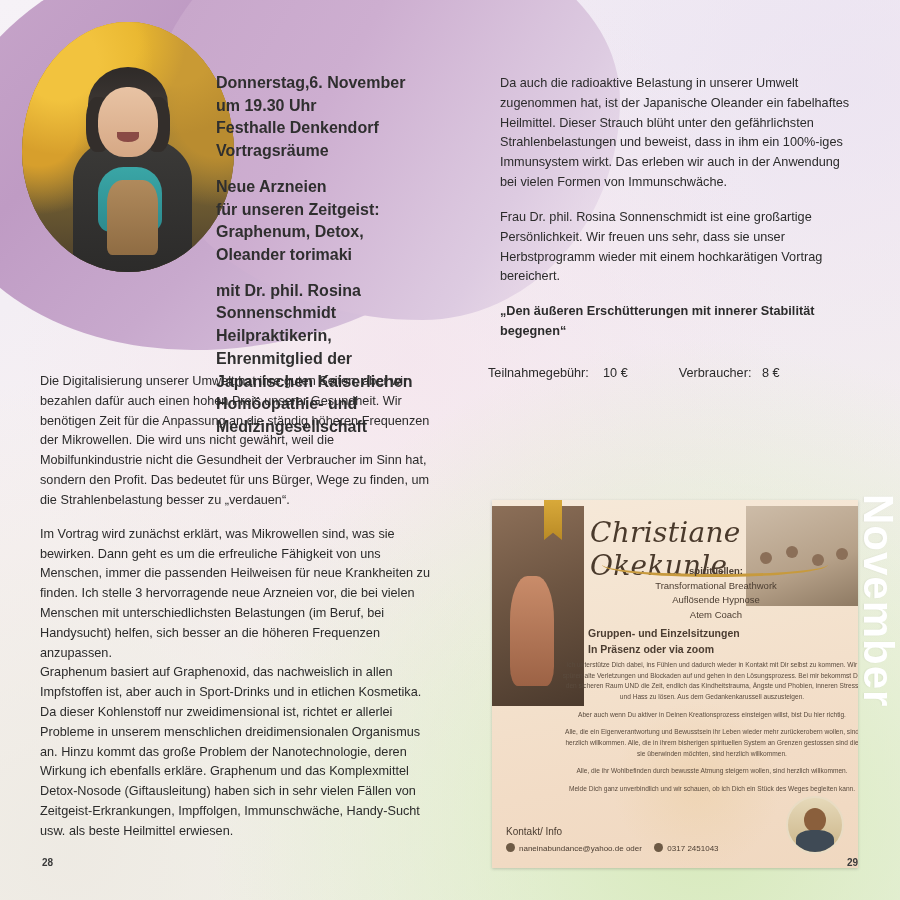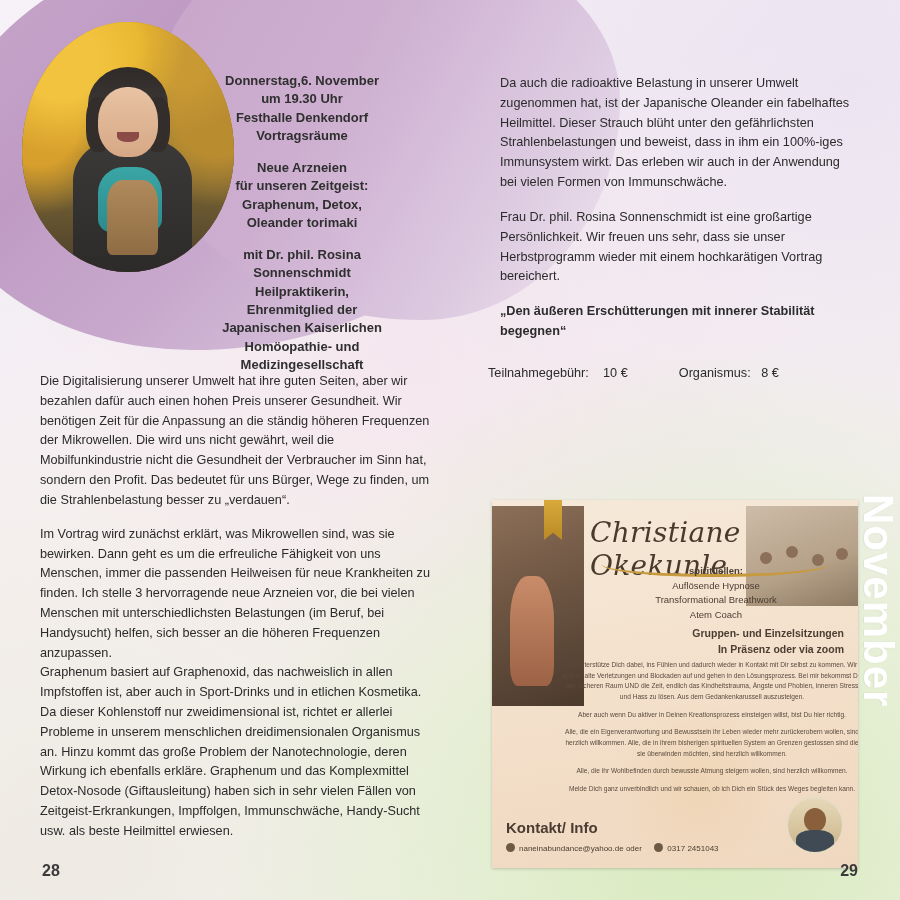--- a/index.html
+++ b/index.html
@@ -88,24 +88,24 @@
     position:absolute;left:58%;top:30%;width:12%;height:22%;
     background:#332e2b;border-radius:40%;
   }
   .photo .smile{
     position:absolute;left:45%;top:44%;width:10%;height:4%;
     background:#8a4a45;border-radius:0 0 60% 60%;
   }
 
   .hdr-text{
     position:absolute;
-    left:196px;top:72px;
+    left:216px;top:72px;
     width:212px;
-    text-align:center;
-    font-size:13px;
+    text-align:left;
+    font-size:16px;
     line-height:1.42;
     font-weight:bold;
     color:#2f2f2f;
   }
   .hdr-text p{margin:0 0 13px 0;}
   .hdr-text p.last{margin-bottom:3px;}
 
   .col-left{
     position:absolute;
     left:40px;top:372px;
@@ -178,37 +178,37 @@
     border-bottom:3px solid #c79a3d;
     border-radius:0 0 60% 60%;
   }
   .ad .cert{
     position:absolute;left:96px;top:64px;width:256px;
     text-align:center;font-size:9.5px;line-height:1.55;color:#4b3d31;
   }
   .ad .cert .t{font-weight:bold;}
   .ad .svc{
     position:absolute;left:96px;top:126px;width:256px;
-    text-align:right;font-size:10.5px;line-height:1.5;color:#4b3d31;font-weight:bold;
+    text-align:left;font-size:10.5px;line-height:1.5;color:#4b3d31;font-weight:bold;
   }
   .ad .body{
     position:absolute;left:70px;top:160px;width:300px;
     text-align:center;font-size:6.6px;line-height:1.62;color:#5a4b3e;
   }
   .ad .body p{margin:0 0 7px 0;}
   .ad .sun{
     position:absolute;left:120px;top:200px;width:170px;height:170px;
     border-radius:50%;
     background:radial-gradient(circle,rgba(233,201,150,0.35) 0%, rgba(233,201,150,0.0) 70%);
   }
   .ad .contact{
     position:absolute;left:14px;bottom:12px;width:240px;
     font-size:8px;line-height:1.7;color:#4b3d31;
   }
-  .ad .contact .head{font-weight:bold;font-size:15px;margin-bottom:2px;}
+  .ad .contact .head{font-weight:normal;font-size:10px;margin-bottom:2px;}
   .ad .ic{
     display:inline-block;width:9px;height:9px;border-radius:50%;
     background:#6d5a45;margin-right:4px;vertical-align:-1px;
   }
   .ad .avatar{
     position:absolute;right:14px;bottom:14px;width:54px;height:54px;
     border-radius:50%;overflow:hidden;
     background:linear-gradient(180deg,#e6d9b9 0%, #cbb488 100%);
     border:2px solid #e9dcc4;
   }
@@ -226,22 +226,22 @@
     right:-2px;top:494px;
     font-size:42px;
     font-weight:bold;
     color:#ffffff;
     writing-mode:vertical-rl;
     letter-spacing:1px;
     text-shadow:0 1px 2px rgba(0,0,0,0.06);
   }
 
   .pg{
-    position:absolute;bottom:20px;
-    font-size:16px;font-weight:bold;color:#3a3a3a;
+    position:absolute;bottom:32px;
+    font-size:10px;font-weight:bold;color:#3a3a3a;
   }
   .pg-left{left:42px;}
   .pg-right{right:42px;}
 </style>
 </head>
 <body>
 
 <div class="page">
 
   <div class="blob"></div>
@@ -285,21 +285,21 @@
     <p>Da auch die radioaktive Belastung in unserer Umwelt zugenommen hat, ist der Japanische Oleander ein fabelhaftes Heilmittel. Dieser Strauch blüht unter den gefährlichsten Strahlenbelastungen und beweist, dass in ihm ein 100%-iges Immunsystem wirkt. Das erleben wir auch in der Anwendung bei vielen Formen von Immunschwäche.</p>
     <p>Frau Dr. phil. Rosina Sonnenschmidt ist eine großartige Persönlichkeit. Wir freuen uns sehr, dass sie unser Herbstprogramm wieder mit einem hochkarätigen Vortrag bereichert.</p>
     <p class="strong">„Den äußeren Erschütterungen mit innerer Stabilität begegnen“</p>
   </div>
 
   <div class="fees">
     <span>Teilnahmegebühr:</span>
     <span>&nbsp;&nbsp;</span>
     <span>10 €</span>
     <span class="gap"></span>
-    <span>Organismus:</span>
+    <span>Verbraucher:</span>
     <span>&nbsp;</span>
     <span>8 €</span>
   </div>
 
   <div class="ad">
     <div class="photo-left">
       <div class="fig"></div>
     </div>
     <div class="photo-right">
       <div class="dot" style="left:14px;top:46px;"></div>
@@ -307,22 +307,22 @@
       <div class="dot" style="left:66px;top:48px;"></div>
       <div class="dot" style="left:90px;top:42px;"></div>
     </div>
     <div class="ribbon"></div>
 
     <div class="script">Christiane Okekunle</div>
     <div class="swoosh"></div>
 
     <div class="cert">
       <div class="t">spirituellen:</div>
+      <div>Transformational Breathwork</div>
       <div>Auflösende Hypnose</div>
-      <div>Transformational Breathwork</div>
       <div>Atem Coach</div>
     </div>
 
     <div class="svc" style="white-space:pre-line;">Gruppen- und Einzelsitzungen
 In Präsenz oder via zoom</div>
 
     <div class="sun"></div>
 
     <div class="body">
       <p>ich unterstütze Dich dabei, ins Fühlen und dadurch wieder in Kontakt mit Dir selbst zu kommen. Wir spüren alte Verletzungen und Blockaden auf und gehen in den Lösungsprozess. Bei mir bekommst Du den sicheren Raum UND die Zeit, endlich das Kindheitstrauma, Ängste und Phobien, inneren Stress und Hass zu lösen. Aus dem Gedankenkarussell auszusteigen.</p>

